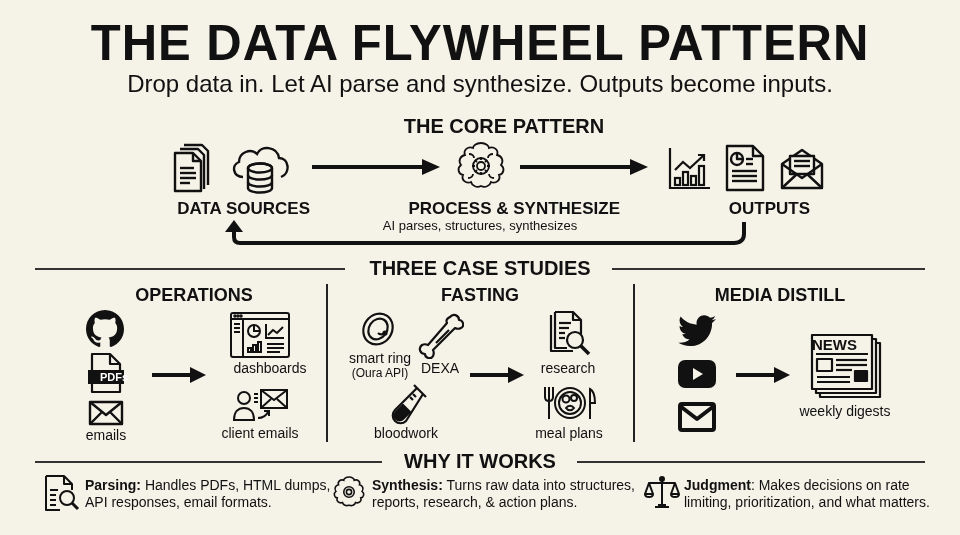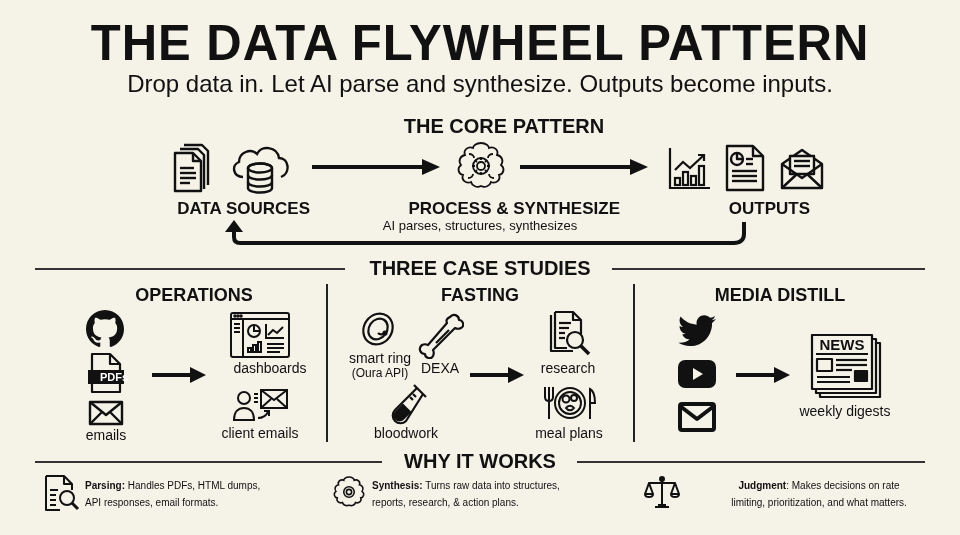--- a/index.html
+++ b/index.html
@@ -24,21 +24,21 @@
   .section-h {
     left: 0; width: 960px; text-align: center; font-weight: bold;
     font-size: 20px;
   }
   .rule { height: 2px; background: #333; }
   .lbl-bold { font-weight: bold; font-size: 17px; text-align: right; }
   .lbl { font-size: 14px; text-align: center; }
   .icon { position: absolute; }
   .vdiv { width: 2px; background: #222; }
   .case-h { font-weight: bold; font-size: 18px; text-align: center; }
-  .why-text { font-size: 10px; line-height: 17px; }
+  .why-text { font-size: 14px; line-height: 17px; }
   .why-text b { font-weight: bold; }
   svg { display: block; }
 </style>
 </head>
 <body>
 
 <div class="abs title">THE DATA FLYWHEEL PATTERN</div>
 <div class="abs subtitle">Drop data in. Let AI parse and synthesize. Outputs become inputs.</div>
 
 <div class="abs section-h" style="top:115px;margin-left:24px;">THE CORE PATTERN</div>
@@ -302,21 +302,21 @@
     <rect x="2" y="2" width="60" height="54" fill="#f5f2e8"></rect>
     <line x1="6" y1="21" x2="58" y2="21"></line>
     <rect x="7" y="26" width="15" height="12"></rect>
     <line x1="26" y1="27" x2="57" y2="27"></line>
       <line x1="26" y1="32" x2="57" y2="32"></line>
       <line x1="26" y1="37" x2="42" y2="37"></line>
     <rect x="45" y="38" width="12" height="10" fill="#111"></rect>
     <line x1="7" y1="44" x2="40" y2="44"></line>
       <line x1="7" y1="49" x2="40" y2="49"></line>
   </svg>
-  <span class="abs" style="left:2px; top:3px; width:60px; text-align:center; font-weight:bold; font-size:15px;">NEWS</span>
+  <span class="abs" style="left:2px; top:3px; width:60px; text-align:left; font-weight:bold; font-size:15px;">NEWS</span>
 </div>
 <div class="abs lbl" style="left:790px; width:110px; top:403px;">weekly digests</div>
 
 <div class="abs rule" style="left:35px; width:347px; top:461px;"></div>
 <div class="abs section-h" style="top:450px;">WHY IT WORKS</div>
 <div class="abs rule" style="left:577px; width:348px; top:461px;"></div>
 
 <div class="icon" style="left:44px; top:474px;">
   <svg width="36" height="38" viewBox="0 0 36 38" fill="none" stroke="#111" stroke-width="2" stroke-linejoin="round">
     <path d="M2 2 h18 l8 8 v6"></path>
@@ -353,16 +353,16 @@
       <circle cx="18" cy="5" r="2"></circle>
     <line x1="5" y1="9" x2="31" y2="9"></line>
     <path d="M5 9 L1 20 h8 Z"></path>
       <path d="M1 20 c0 4 8 4 8 0"></path>
     <path d="M31 9 L27 20 h8 Z"></path>
       <path d="M27 20 c0 4 8 4 8 0"></path>
     <path d="M11 33 h14"></path>
       <path d="M14 31 h8"></path>
   </svg>
 </div>
-<div class="abs why-text" style="left:684px; top:477px; width:270px;text-align:center;">
+<div class="abs why-text" style="left:684px; top:477px; width:270px;">
   <b>Judgment</b><span>: Makes decisions on rate</span><br>
   <span>limiting, prioritization, and what matters.</span>
 </div>
 
 </body></html>

